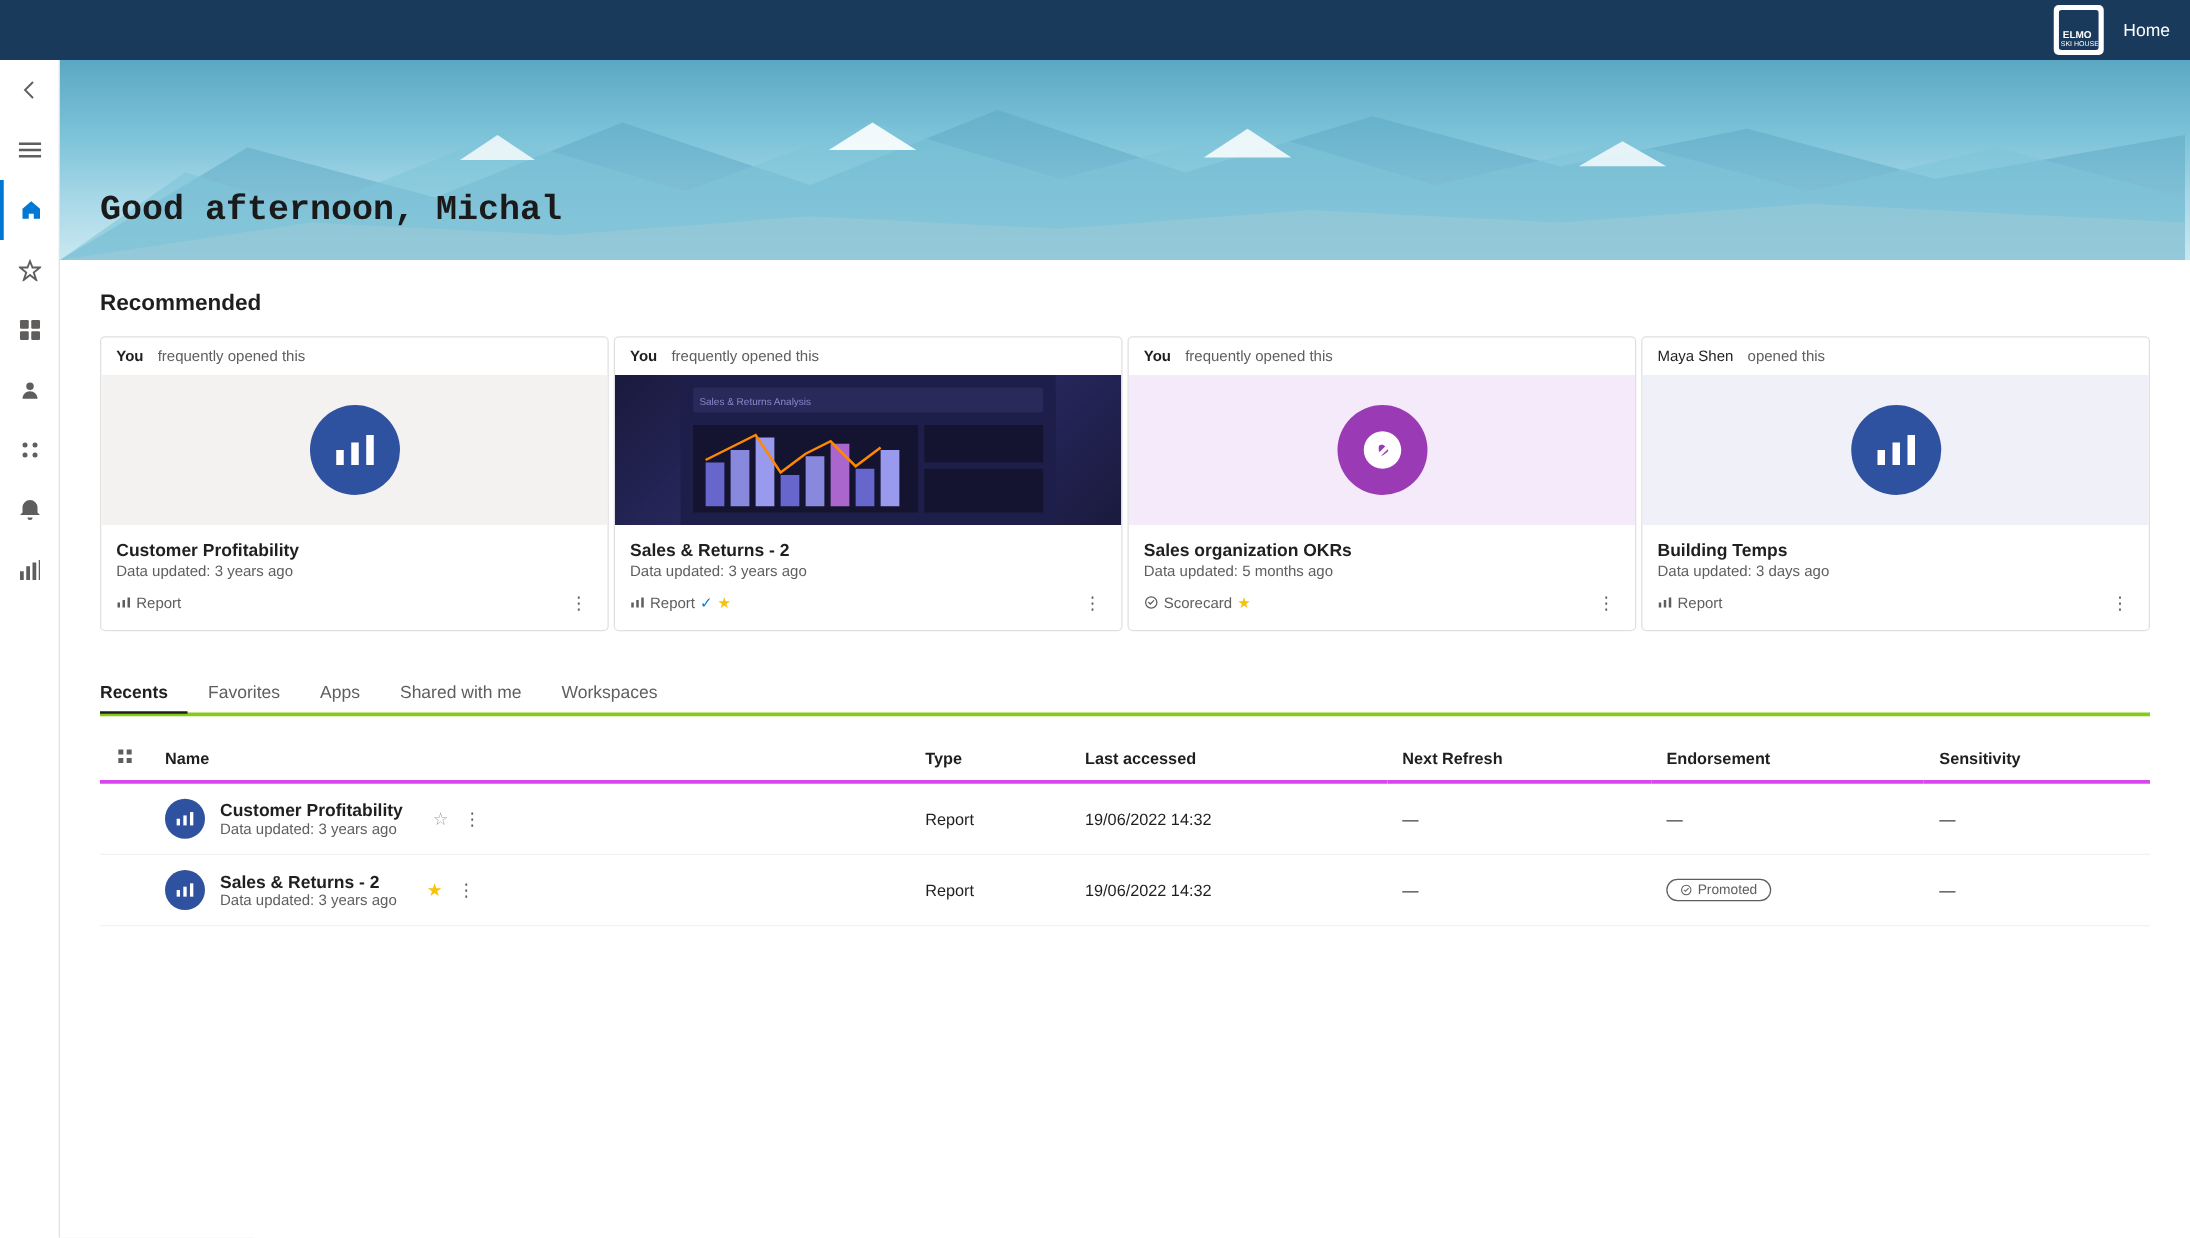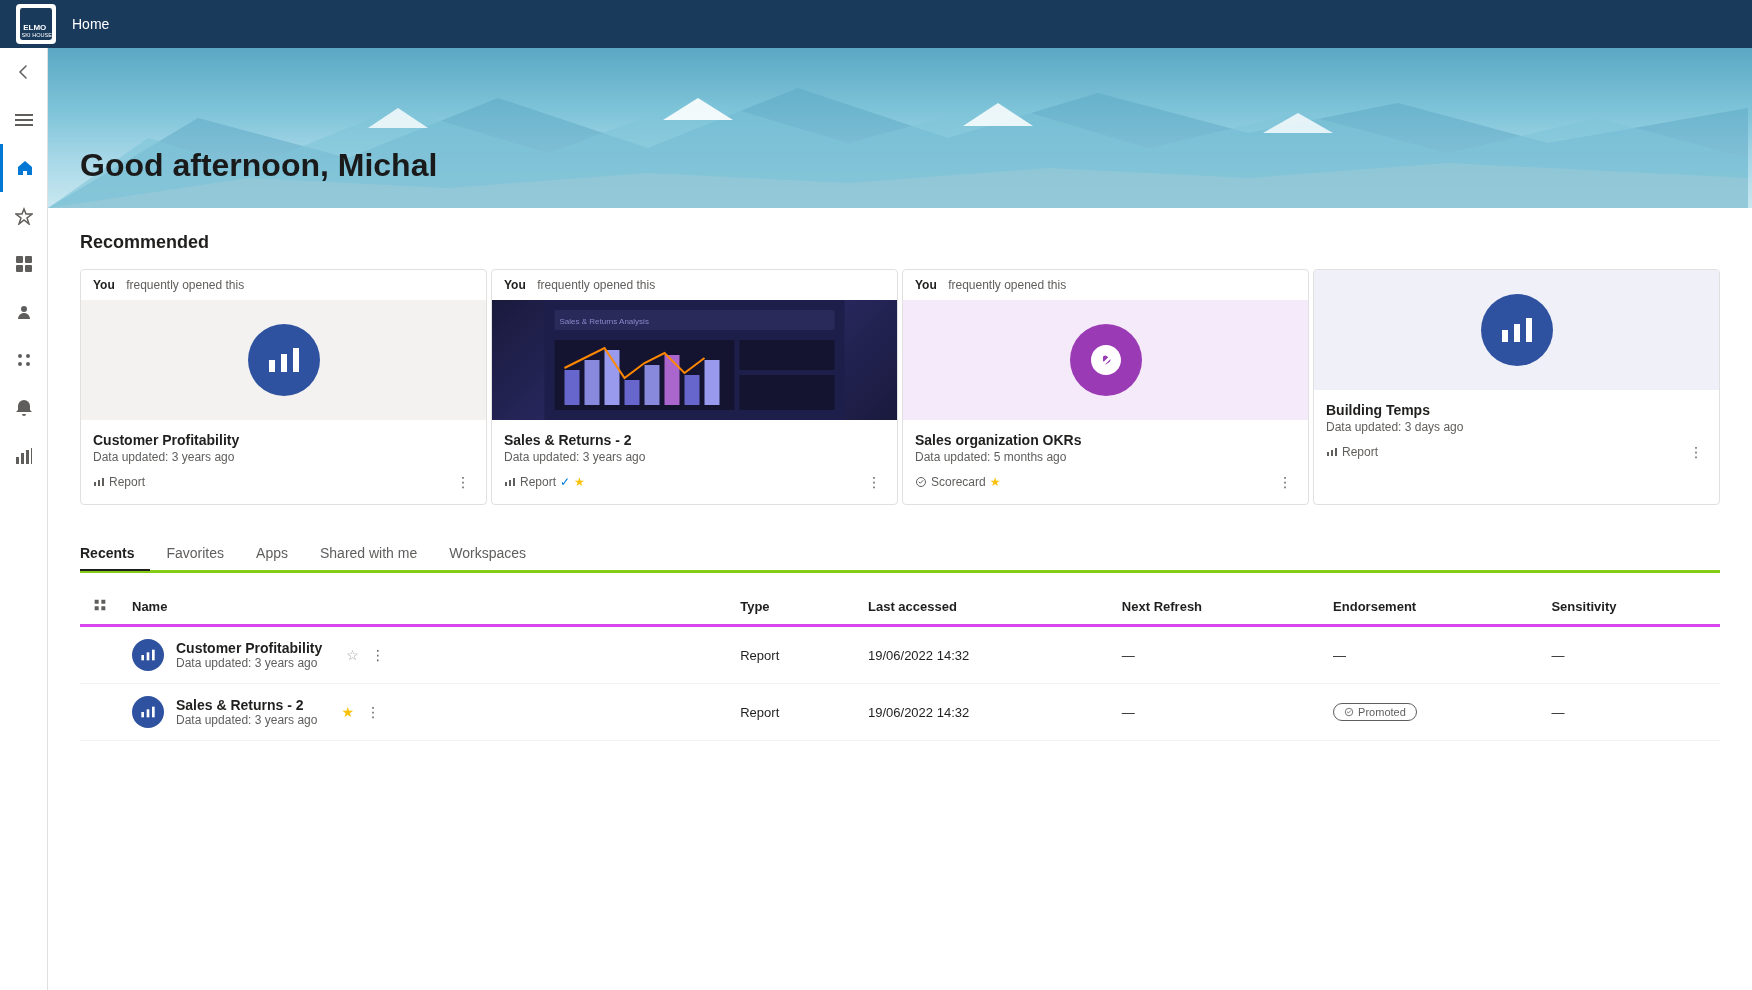--- a/index.html
+++ b/index.html
@@ -2,21 +2,21 @@
 <html><head>
   <meta charset="utf-8">
   <style>
     * { box-sizing: border-box; margin: 0; padding: 0; }
     body { font-family: 'Segoe UI', sans-serif; background: #f3f2f1; display: flex; height: 990px; overflow: hidden; }
 
     
     .topbar {
       position: fixed; top: 0; left: 0; right: 0; height: 48px;
       background: #1a3a5c; display: flex; align-items: center; padding: 0 16px;
-      z-index: 100; gap: 16px;
+      z-index: 100; gap: 16px; justify-content: flex-end;
     }
     .topbar-logo { width: 40px; height: 40px; background: #fff; border-radius: 4px; display: flex; align-items: center; justify-content: center; }
     .topbar-logo svg { width: 32px; height: 32px; }
     .topbar-title { color: #fff; font-size: 14px; font-weight: 400; }
 
     
     .sidebar {
       width: 48px; background: #fff; border-right: 1px solid #e0e0e0;
       display: flex; flex-direction: column; align-items: center;
       padding-top: 48px; position: fixed; left: 0; top: 0; bottom: 0; z-index: 50;
@@ -29,21 +29,21 @@
 
     
     .main { margin-left: 48px; margin-top: 48px; flex: 1; overflow-y: auto; background: #fff; }
 
     
     .hero {
       height: 160px;
       background: linear-gradient(to bottom, #5ba8c4 0%, #7fc4d9 40%, #a8d8e8 70%, #c9e8f0 100%);
       position: relative; overflow: hidden; display: flex; align-items: flex-end; padding: 24px 32px;
     }
-    .hero-title { font-size: 32px; font-weight: 600; color: #1a1a1a; position: relative; z-index: 2; }
+    .hero-title { font-size: 28px; font-weight: 600; color: #1a1a1a; position: relative; z-index: 2; font-family: Liberation Mono, monospace; }
 
     
     .content { padding: 24px 32px; }
 
     
     .section-title { font-size: 18px; font-weight: 600; color: #201f1e; margin-bottom: 16px; }
 
     .recommended-grid {
       display: grid; grid-template-columns: repeat(4, 1fr); gap: 4px; margin-bottom: 32px;
     }
@@ -311,20 +311,23 @@
                   </svg>
                 Scorecard
                 <span style="color:#f8c10a;">★</span>
               </div>
               <button class="icon-btn">⋮</button>
             </div>
           </div>
         </div>
 
         <div class="rec-card">
+          <div class="rec-card-header">
+            <span class="person">Maya Shen</span>&nbsp;<span>opened this</span>
+          </div>
           <div class="rec-card-thumb" style="background:#f0f0f8;">
             <div class="icon-circle" style="background:#2f52a0;">
               <svg viewBox="0 0 24 24">
                   <rect x="2" y="12" width="4" height="8"></rect>
                   <rect x="10" y="8" width="4" height="12"></rect>
                   <rect x="18" y="4" width="4" height="16"></rect>
                 </svg>
             </div>
           </div>
           <div class="rec-card-body">

